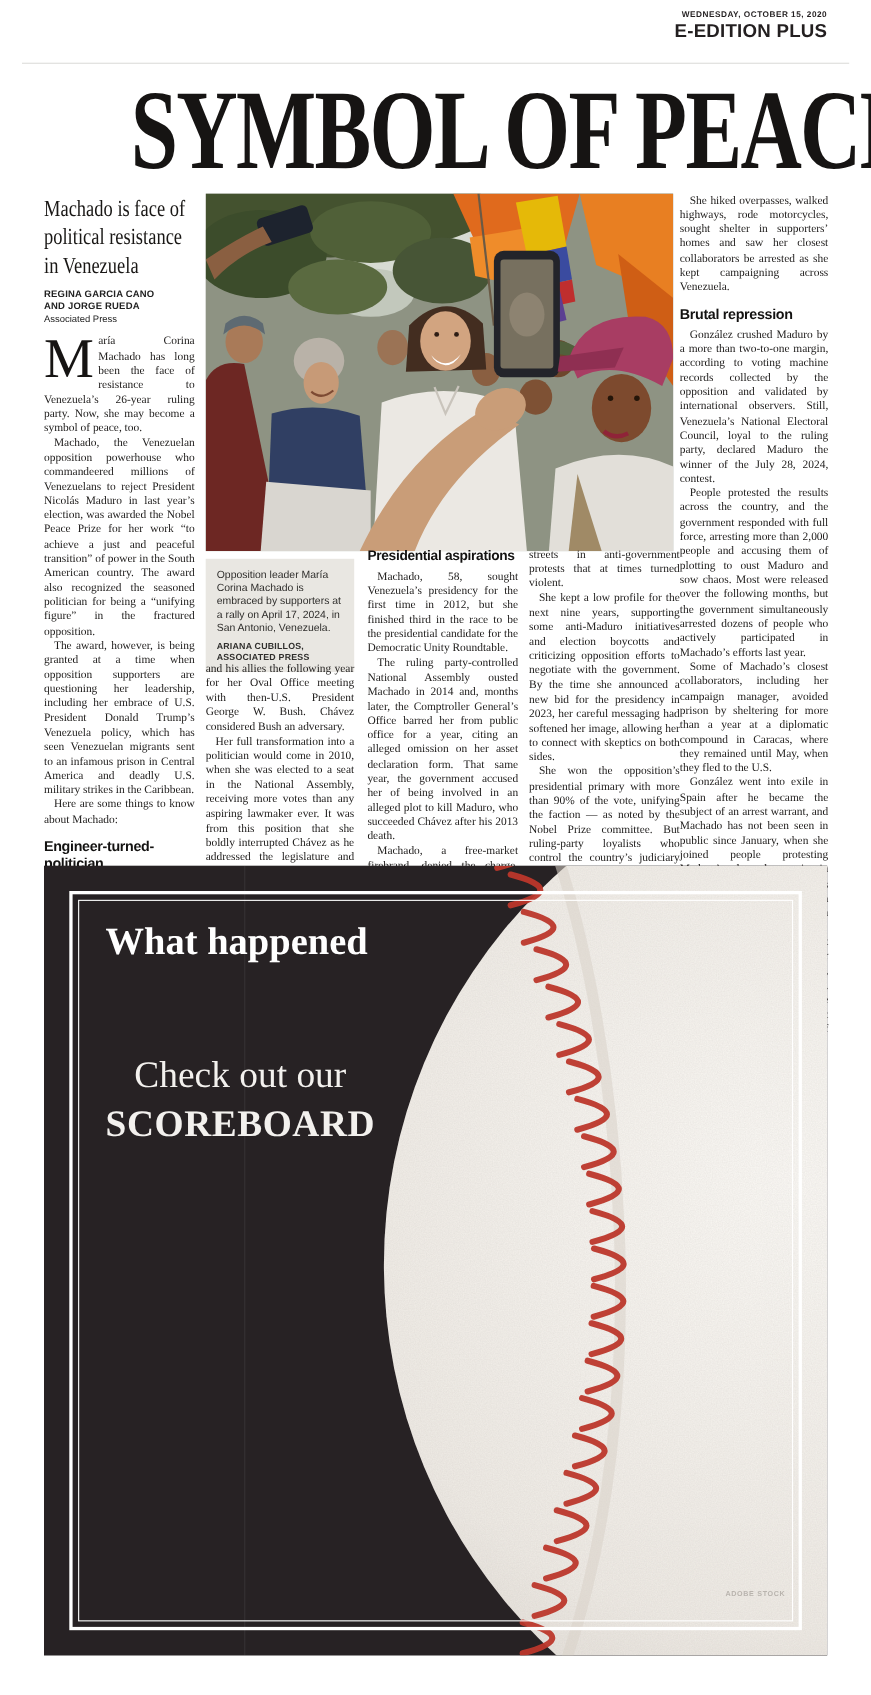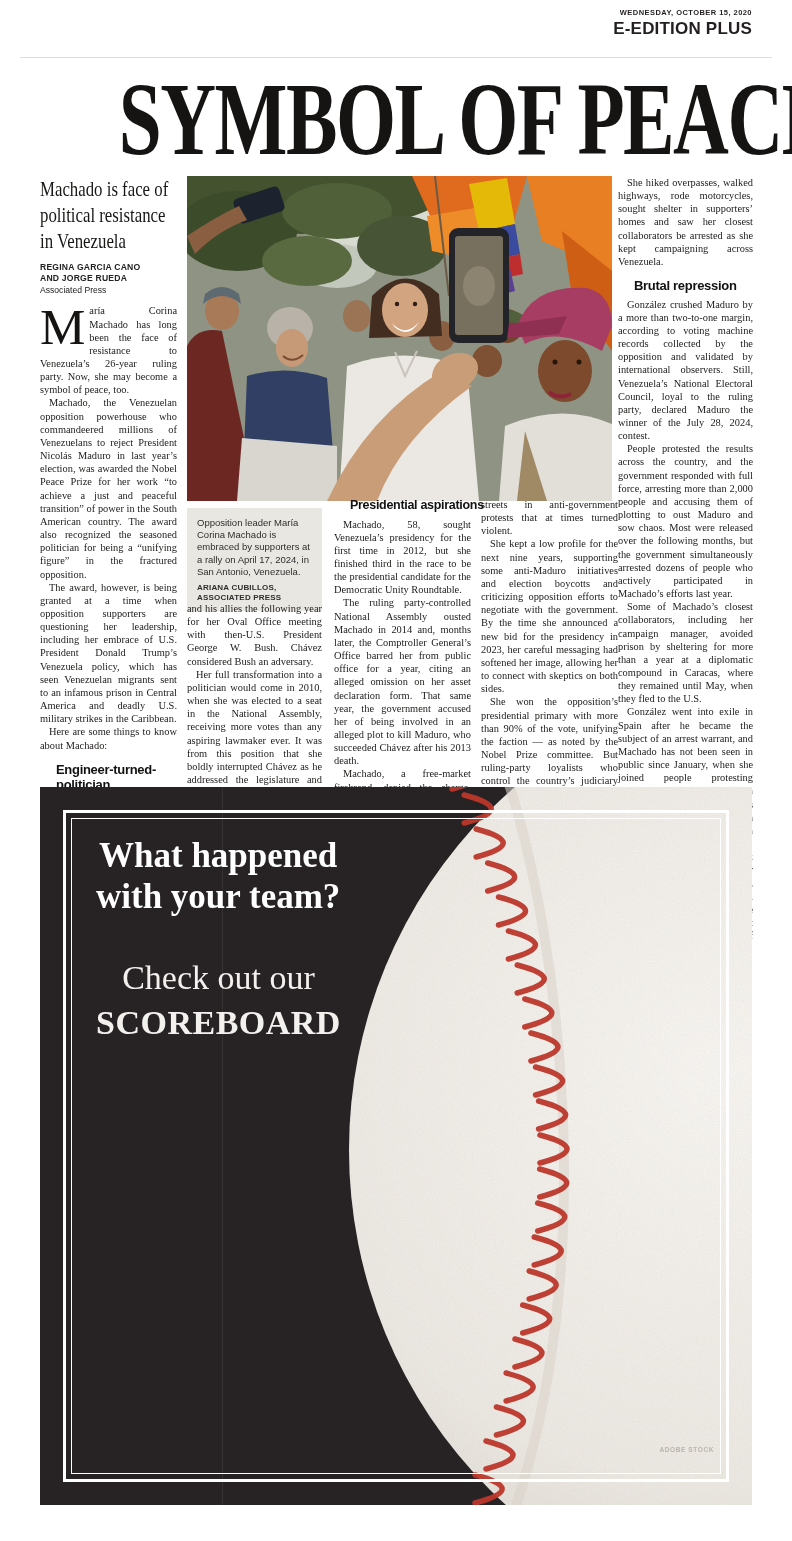--- a/index.html
+++ b/index.html
@@ -37,21 +37,21 @@
   .byline-org{font-family:"Liberation Sans",sans-serif;font-weight:400;font-size:8.6px;
           line-height:10.8px;color:#222;margin:1px 0 9px 0;}
 
   .bp{font-size:10.4px;line-height:13.15px;text-align:justify;text-indent:9px;margin:0;
       color:#1d1b1a;}
   .bp.noindent{text-indent:0;}
   .lede{text-indent:0;}
   .dropcap{float:left;font-family:"Liberation Serif",serif;font-size:51px;line-height:40px;
            padding:3px 4px 0 0;color:#161413;}
   .sec-head{font-family:"Liberation Sans",sans-serif;font-weight:700;font-size:13px;
-            line-height:15.5px;letter-spacing:-.3px;color:#131211;margin:10px 0 4px 16px;}
+            line-height:15.5px;letter-spacing:-.3px;color:#131211;margin:10px 0 4px 0;}
   .sec-head.nowrap{white-space:nowrap;font-size:12.5px;}
 
   
   .photo{position:absolute;left:187px;top:176px;width:425px;height:325px;overflow:hidden;background:#8e9383;}
   .photo svg{display:block;}
 
   .caption-box{position:absolute;left:187px;top:508px;width:135px;box-sizing:border-box;
                background:#e9e7e2;padding:9px 10px 8px 10px;font-family:"Liberation Sans",sans-serif;}
   .caption{font-size:9.5px;line-height:12.2px;color:#2f2e2c;}
   .caption-credit{margin-top:5px;font-size:8px;line-height:10px;font-weight:700;color:#2f2e2c;letter-spacing:.2px;}
@@ -249,21 +249,20 @@
           <path d="M 446.0111605700882 654 Q 500.0111605700882 668 446.0111605700882 682" class="stitch"></path>
           <path d="M 435.12436219295483 688 Q 489.12436219295483 702 435.12436219295483 716" class="stitch"></path>
           <path d="M 424 722 Q 478 736 424 750" class="stitch"></path>
         </g>
     </svg>
     <div class="crease"></div>
     <div class="frame-outer"></div>
     <div class="frame-inner"></div>
     <div class="ad-h">
       <div>What happened</div>
-      <div>with your team?</div>
     </div>
     <div class="ad-b">
       <div>Check out our</div>
       <div class="bold">SCOREBOARD</div>
     </div>
     <div class="stock-credit">ADOBE STOCK</div>
   </div>
 
 </div>
 

